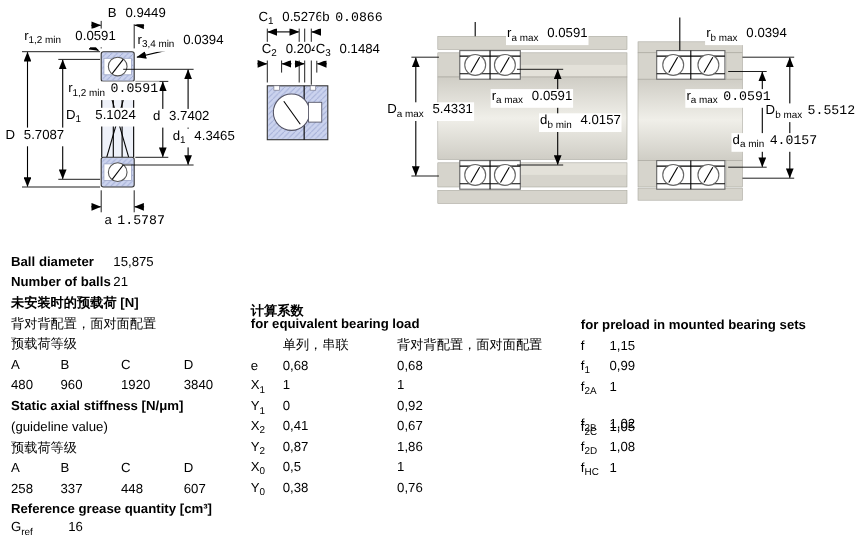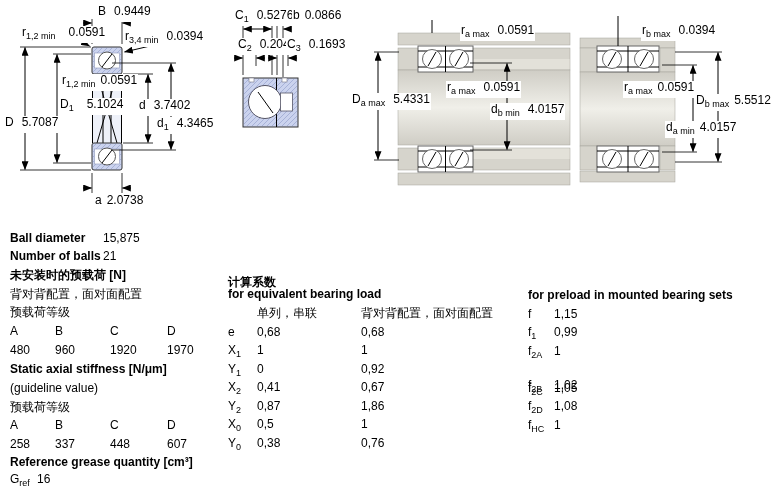--- a/index.html
+++ b/index.html
@@ -7,21 +7,21 @@
        font-family:"Liberation Sans","DejaVu Sans",sans-serif;font-size:12px;color:#000;}
   .abs{position:absolute;white-space:nowrap;}
   .b{font-weight:bold;}
   svg{position:absolute;overflow:visible;}
   svg line{stroke:#000;stroke-width:1;}
   svg .ext{stroke:#000;stroke-width:0.8;}
   .dim{position:absolute;white-space:nowrap;background:#fff;padding:0 1px;line-height:13px;}
   .dim sub, .sy sub, .sy2 sub, .gsym sub{font-size:9px;vertical-align:-3px;}
   .dim .val{margin-left:8px;}
   .dim.g13 .val{margin-left:13px;}
-  .dim.g5 .val{margin-left:5px;}
+  .dim.g5 .val{margin-left:5px;font-family:Liberation Mono, monospace;}
   .c4 span{display:inline-block;}
   .c4 .w1{width:45px;} .c4 .w2{width:55px;} .c4 .w3{width:57px;}
   .sy{display:inline-block;width:29px;}
   .v1{display:inline-block;width:104px;}
   .hc1{display:inline-block;width:104px;}
   .sy2{display:inline-block;width:26px;}
 </style>
 </head>
 <body>
 
@@ -225,56 +225,56 @@
 </svg>
 
 <span class="dim" style="left:97px;top:5px"><span>B</span><sub></sub><span class="val">0.9449</span></span>
 <span class="dim g13" style="left:21px;top:26px"><span>r</span><sub>1,2 min</sub><span class="val">0.0591</span></span>
 <span class="dim" style="left:124px;top:30px"><span>r</span><sub>3,4 min</sub><span class="val">0.0394</span></span>
 <span class="dim g5" style="left:61px;top:74px"><span>r</span><sub>1,2 min</sub><span class="val">0.0591</span></span>
 <span class="dim g13" style="left:59px;top:98px"><span>D</span><sub>1</sub><span class="val">5.1024</span></span>
 <span class="dim" style="left:138px;top:99px"><span>d</span><sub></sub><span class="val">3.7402</span></span>
 <span class="dim" style="left:4px;top:116px"><span>D</span><sub></sub><span class="val">5.7087</span></span>
 <span class="dim" style="left:156px;top:117px"><span>d</span><sub>1</sub><span class="val">4.3465</span></span>
-<span class="dim g5" style="left:94px;top:194px"><span>a</span><sub></sub><span class="val">2.0738</span></span>
+<span class="dim g5" style="left:94px;top:194px"><span>a</span><sub></sub><span class="val">1.5787</span></span>
 
 <span class="dim" style="left:234px;top:9px"><span>C</span><sub>1</sub><span class="val">0.5276</span></span>
 <span class="dim g5" style="left:292px;top:9px"><span>b</span><sub></sub><span class="val">0.0866</span></span>
 <span class="dim" style="left:237px;top:38px"><span>C</span><sub>2</sub><span class="val">0.2047</span></span>
-<span class="dim" style="left:286px;top:38px"><span>C</span><sub>3</sub><span class="val">0.1693</span></span>
+<span class="dim" style="left:286px;top:38px"><span>C</span><sub>3</sub><span class="val">0.1484</span></span>
 
 <span class="dim" style="left:460px;top:24px"><span>r</span><sub>a max</sub><span class="val">0.0591</span></span>
 <span class="dim" style="left:351px;top:93px"><span>D</span><sub>a max</sub><span class="val">5.4331</span></span>
 <span class="dim" style="left:446px;top:81px"><span>r</span><sub>a max</sub><span class="val">0.0591</span></span>
 <span class="dim" style="left:490px;top:103px"><span>d</span><sub>b min</sub><span class="val">4.0157</span></span>
 
 <span class="dim" style="left:641px;top:24px"><span>r</span><sub>b max</sub><span class="val">0.0394</span></span>
 <span class="dim g5" style="left:623px;top:81px"><span>r</span><sub>a max</sub><span class="val">0.0591</span></span>
 <span class="dim g5" style="left:695px;top:94px"><span>D</span><sub>b max</sub><span class="val">5.5512</span></span>
 <span class="dim g5" style="left:665px;top:121px"><span>d</span><sub>a min</sub><span class="val">4.0157</span></span>
 
 <span class="abs b" style="left:10px;top:231px">Ball diameter</span>
 <span class="abs" style="left:103px;top:231px">15,875</span>
 <span class="abs b" style="left:10px;top:249px">Number of balls</span>
 <span class="abs" style="left:103px;top:249px">21</span>
 
 <span class="abs b" style="left:10px;top:267px">未安装时的预载荷 [N]</span>
 <span class="abs" style="left:10px;top:286px">背对背配置，面对面配置</span>
 <span class="abs" style="left:10px;top:304px">预载荷等级</span>
 <div class="abs c4" style="left:10px;top:324px"><span class="w1">A</span><span class="w2">B</span><span class="w3">C</span><span>D</span></div>
-<div class="abs c4" style="left:10px;top:343px"><span class="w1">480</span><span class="w2">960</span><span class="w3">1920</span><span>1970</span></div>
+<div class="abs c4" style="left:10px;top:343px"><span class="w1">480</span><span class="w2">960</span><span class="w3">1920</span><span>3840</span></div>
 
 <span class="abs b" style="left:10px;top:362px">Static axial stiffness [N/μm]</span>
 <span class="abs" style="left:10px;top:381px">(guideline value)</span>
 <span class="abs" style="left:10px;top:399px">预载荷等级</span>
 <div class="abs c4" style="left:10px;top:418px"><span class="w1">A</span><span class="w2">B</span><span class="w3">C</span><span>D</span></div>
 <div class="abs c4" style="left:10px;top:437px"><span class="w1">258</span><span class="w2">337</span><span class="w3">448</span><span>607</span></div>
 
 <span class="abs b" style="left:10px;top:455px">Reference grease quantity [cm³]</span>
-<div class="abs" style="left:10px;top:472px"><span class="sy gsym"><span>G</span><sub>ref</sub></span><span class="abs" style="left:27px;top:0">16</span></div>
+<div class="abs" style="left:10px;top:472px"><span class="sy gsym"><span>G</span><sub>ref</sub></span><span class="abs" style="left:52px;top:0">16</span></div>
 
 <span class="abs b" style="left:228px;top:274px">计算系数</span>
 <span class="abs b" style="left:228px;top:287px">for equivalent bearing load</span>
 <div class="abs" style="left:257px;top:305px"><span class="hc1">单列，串联</span><span>背对背配置，面对面配置</span></div>
 <div class="abs" style="left:228px;top:325px"><span class="sy"><span>e</span><sub></sub></span><span class="v1">0,68</span><span>0,68</span></div>
 <div class="abs" style="left:228px;top:343px"><span class="sy"><span>X</span><sub>1</sub></span><span class="v1">1</span><span>1</span></div>
 <div class="abs" style="left:228px;top:362px"><span class="sy"><span>Y</span><sub>1</sub></span><span class="v1">0</span><span>0,92</span></div>
 <div class="abs" style="left:228px;top:380px"><span class="sy"><span>X</span><sub>2</sub></span><span class="v1">0,41</span><span>0,67</span></div>
 <div class="abs" style="left:228px;top:399px"><span class="sy"><span>Y</span><sub>2</sub></span><span class="v1">0,87</span><span>1,86</span></div>
 <div class="abs" style="left:228px;top:417px"><span class="sy"><span>X</span><sub>0</sub></span><span class="v1">0,5</span><span>1</span></div>

